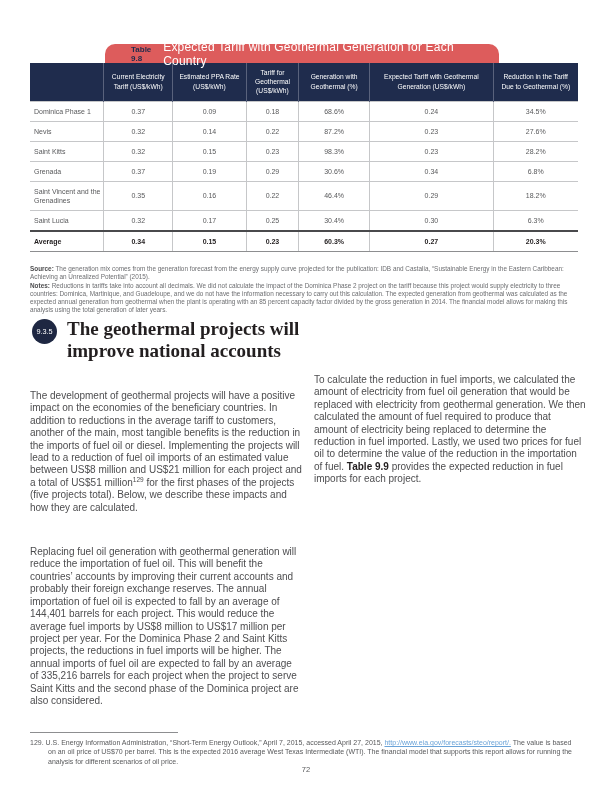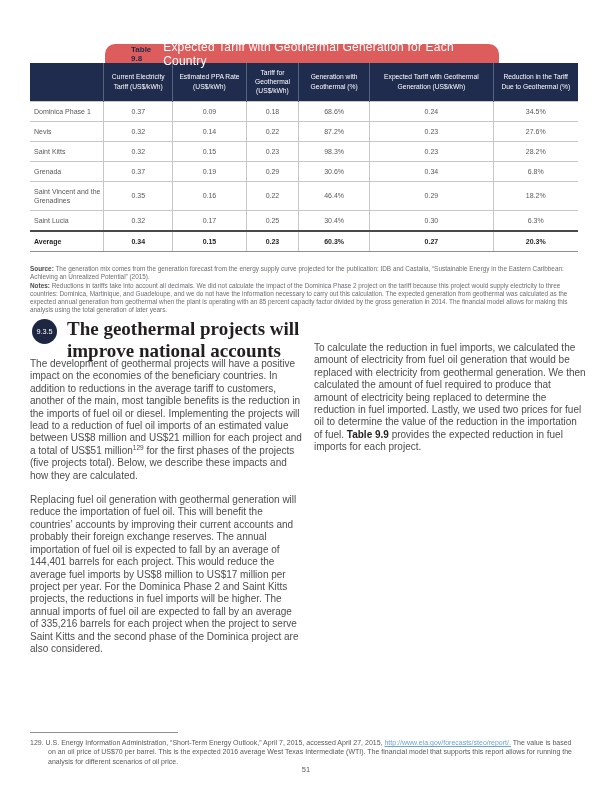--- a/index.html
+++ b/index.html
@@ -130,21 +130,21 @@
     width: 238px;
   }
 
   
   .body-col {
     position: absolute;
     font-size: 10px;
     line-height: 12.4px;
     color: #4d4d4f;
   }
-  .body-col p { margin-bottom: 12px; }
+  .body-col p { margin-bottom: 12px; margin-top: 32px; }
   .col-left  { left: 30px;  top: 358px; width: 272px; }
   .col-right { left: 314px; top: 342px; width: 272px; }
   .body-col sup { font-size: 6.5px; vertical-align: super; line-height: 0; }
   .body-col .bold-ref { font-weight: bold; color: #231f20; }
 
   
   .footnote-rule {
     position: absolute;
     left: 30px;
     top: 732px;
@@ -294,15 +294,15 @@
 
   <div class="body-col col-right">
     <p><span>To calculate the reduction in fuel imports, we calculated the amount of electricity from fuel oil generation that would be replaced with electricity from geothermal generation. We then calculated the amount of fuel required to produce that amount of electricity being replaced to determine the reduction in fuel imported. Lastly, we used two prices for fuel oil to determine the value of the reduction in the importation of fuel. </span><span class="bold-ref">Table 9.9</span><span> provides the expected reduction in fuel imports for each project.</span></p>
   </div>
 
   <div class="footnote-rule"></div>
   <div class="footnote">
     <span>129.</span><span> U.S. Energy Information Administration, “Short-Term Energy Outlook,” April 7, 2015, accessed April 27, 2015, </span><a href="#">http://www.eia.gov/forecasts/steo/report/.</a><span> The value is based on an oil price of US$70 per barrel. This is the expected 2016 average West Texas Intermediate (WTI). The financial model that supports this report allows for running the analysis for different scenarios of oil price.</span>
   </div>
 
-  <div class="page-number">51</div>
+  <div class="page-number">72</div>
 
 </div>
 
 </body></html>

